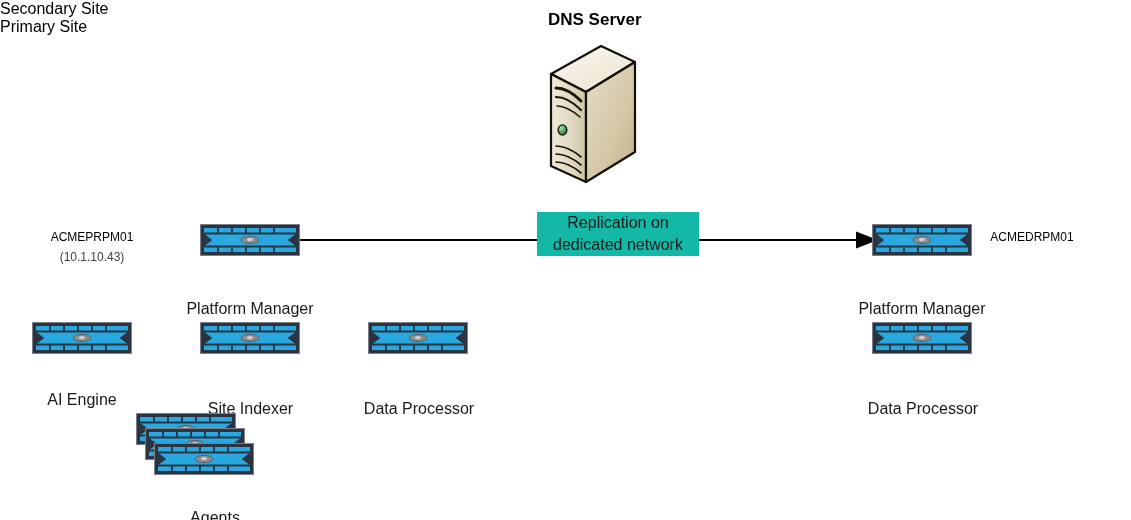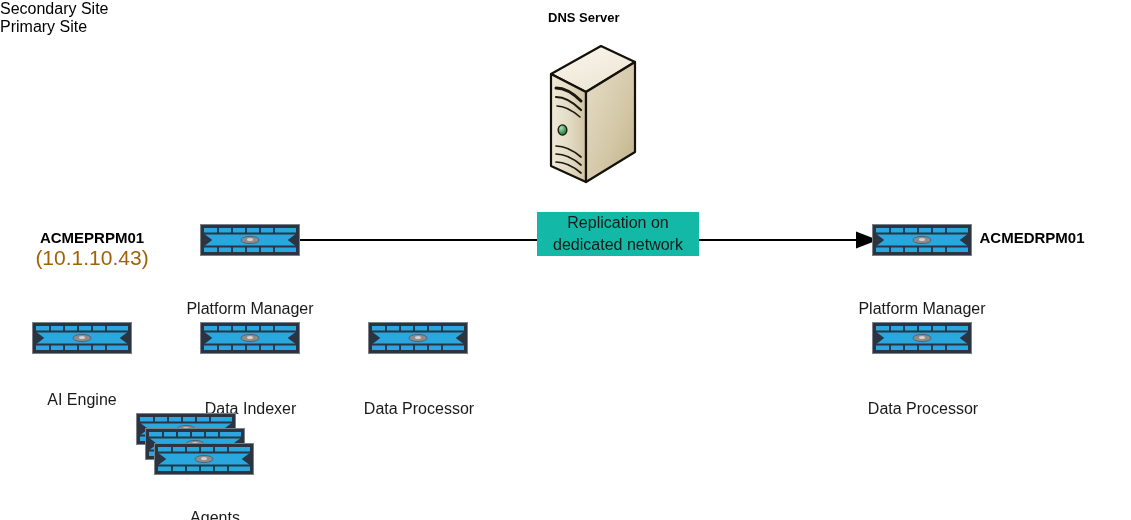--- a/index.html
+++ b/index.html
@@ -41,37 +41,37 @@
     margin-top: 38px;
   }
 
   
   .host-block {
     position: absolute;
     text-align: center;
     white-space: nowrap;
   }
   .host-name {
-    font-size: 15px;
-    font-weight: bold;
+    font-size: 12px;
+    font-weight: normal;
     color: #000000;
     line-height: 19px;
   }
   .host-ip {
-    font-size: 21px;
-    color: #a16207;
+    font-size: 12px;
+    color: #404040;
     line-height: 21px;
   }
 
   
   #dns-title {
     position: absolute;
     left: 548px;
     top: 10px;
-    font-size: 13px;
+    font-size: 17px;
     font-weight: bold;
     color: #000000;
     white-space: nowrap;
   }
   #dns-server-icon {
     position: absolute;
     left: 543px;
     top: 44px;
     width: 96px;
     height: 142px;
@@ -256,21 +256,21 @@
         <line x1="74" y1="23" x2="74" y2="28"></line>
       </g>
       <rect x="4" y="8.5" width="92" height="2" fill="#2b3440"></rect>
       <rect x="4" y="21.5" width="92" height="2" fill="#2b3440"></rect>
       <polygon points="4,10 12,16 4,22" fill="#2b3440"></polygon>
       <polygon points="96,10 88,16 96,22" fill="#2b3440"></polygon>
       <ellipse cx="50" cy="16" rx="9" ry="3.6" fill="#8c8c8c" stroke="#4f5560" stroke-width="0.8"></ellipse>
       <ellipse cx="50" cy="15.4" rx="3" ry="1.5" fill="#e8e8e8" opacity="0.75"></ellipse>
     </svg>
   </div>
-  <div class="device-label" style="left:178px; top:362px; width:145px;">Data Indexer</div>
+  <div class="device-label" style="left:178px; top:362px; width:145px;">Site Indexer</div>
 
   <div class="device-icon" style="left:368px; top:322px;">
     <svg viewBox="0 0 100 32" xmlns="http://www.w3.org/2000/svg">
       <rect x="0.5" y="0.5" width="99" height="31" fill="#2b3440" stroke="#7a8189" stroke-width="1"></rect>
       <polygon points="4,4 96,4 96,10 88,16 96,22 96,28 4,28 4,22 12,16 4,10" fill="#29a8e0"></polygon>
       <g stroke="#1b222c" stroke-width="1.6">
         <line x1="18" y1="4" x2="18" y2="9"></line>
           <line x1="32" y1="4" x2="32" y2="9"></line>
         <line x1="46" y1="4" x2="46" y2="9"></line>
           <line x1="60" y1="4" x2="60" y2="9"></line>

